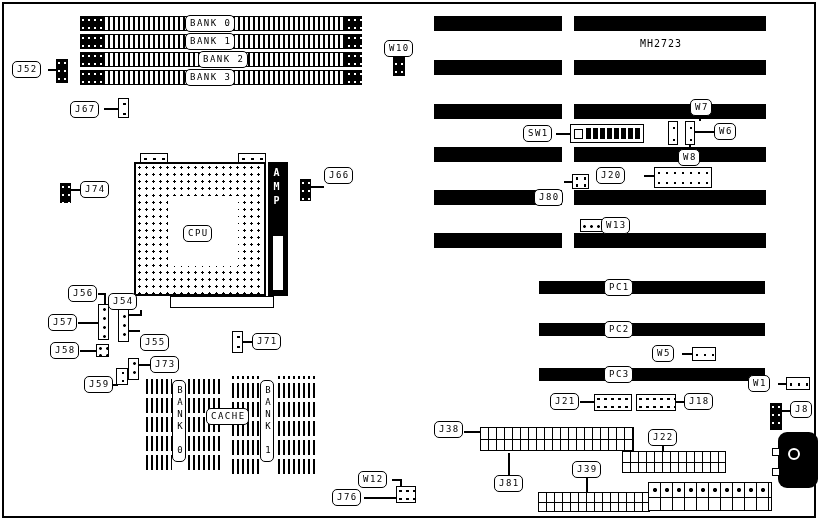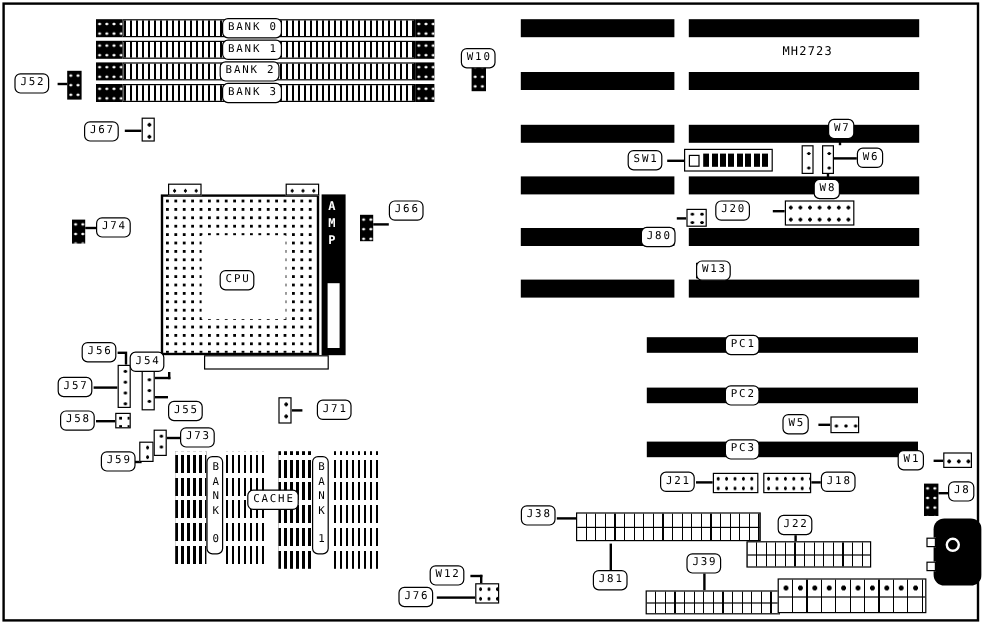--- a/index.html
+++ b/index.html
@@ -6,21 +6,21 @@
   html,body { background:#ffffff; }
   body { font-family:"DejaVu Sans Mono","Liberation Mono",monospace; width:818px; height:520px; position:relative; }
 
   .board { position:absolute; left:2px; top:2px; width:814px; height:516px; background:#fff; border:2px solid #000; }
 
   .lbl { position:absolute; z-index:6; background:#fff; border:1px solid #000; border-radius:5px;
          font-size:9px; line-height:1; letter-spacing:1.5px; padding:3px 2px 3px 4px; white-space:nowrap; color:#000; }
   .vlbl { position:absolute; z-index:6; background:#fff; border:1px solid #000; border-radius:5px;
           font-size:9px; letter-spacing:2px; padding:4px 1px; color:#000;
           writing-mode:vertical-rl; text-orientation:upright; line-height:1.1; }
-  .ptext { position:absolute; z-index:5; font-size:10px; letter-spacing:1px; color:#000;margin-left:12px; }
+  .ptext { position:absolute; z-index:5; font-size:10px; letter-spacing:1px; color:#000; }
 
   .wire { position:absolute; background:#000; z-index:3; }
   .slot { position:absolute; background:#000; height:15px; z-index:1; }
   .pcislot { position:absolute; background:#000; height:13px; z-index:1; }
 
   .simm-bar { position:absolute; border:1px solid #000; z-index:1;
               background:repeating-linear-gradient(90deg,#000 0 2px,#fff 2px 5px); }
 
   .conn { position:absolute; z-index:4; background-color:#fff; border:1px solid #000;
           background-image:radial-gradient(circle,#000 1.3px,transparent 1.5px); background-size:6px 6px; }
@@ -70,21 +70,21 @@
   <div class="lbl" style="left:181px;top:11px">BANK 0</div>
 
   <div class="conn-dark" style="left:76px;top:30px;width:22px;height:15px"></div>
   <div class="simm-bar" style="left:98px;top:30px;width:244px;height:15px"></div>
   <div class="conn-dark" style="left:342px;top:30px;width:16px;height:15px"></div>
   <div class="lbl" style="left:181px;top:29px">BANK 1</div>
 
   <div class="conn-dark" style="left:76px;top:48px;width:22px;height:15px"></div>
   <div class="simm-bar" style="left:98px;top:48px;width:244px;height:15px"></div>
   <div class="conn-dark" style="left:342px;top:48px;width:16px;height:15px"></div>
-  <div class="lbl" style="left:179px;top:47px">BANK 2</div>
+  <div class="lbl" style="left:194px;top:47px">BANK 2</div>
 
   <div class="conn-dark" style="left:76px;top:66px;width:22px;height:15px"></div>
   <div class="simm-bar" style="left:98px;top:66px;width:244px;height:15px"></div>
   <div class="conn-dark" style="left:342px;top:66px;width:16px;height:15px"></div>
   <div class="lbl" style="left:181px;top:65px">BANK 3</div>
 
   <div class="lbl" style="left:8px;top:57px">J52</div>
   <div class="wire" style="left:44px;top:65px;width:8px;height:2px"></div>
   <div class="conn-dark" style="left:52px;top:55px;width:12px;height:24px"></div>
 
@@ -128,21 +128,21 @@
   <div class="wire" style="left:685px;top:141px;width:2px;height:4px"></div>
 
   <div class="lbl" style="left:530px;top:185px">J80</div>
   <div class="wire" style="left:560px;top:177px;width:8px;height:2px"></div>
   <div class="conn" style="left:568px;top:170px;width:17px;height:15px;background-size:8px 7px"></div>
 
   <div class="lbl" style="left:592px;top:163px">J20</div>
   <div class="wire" style="left:640px;top:171px;width:10px;height:2px"></div>
   <div class="conn" style="left:650px;top:163px;width:58px;height:21px;background-size:8px 10px"></div>
 
-  <div class="lbl" style="left:576px;top:213px">W13</div>
+  <div class="lbl" style="left:597px;top:213px">W13</div>
   <div class="wire" style="left:600px;top:221px;width:4px;height:2px"></div>
   <div class="conn" style="left:576px;top:215px;width:24px;height:13px;background-size:7px 13px"></div>
 
   <div class="pcislot" style="left:535px;top:277px;width:226px"></div>
   <div class="lbl" style="left:600px;top:275px">PC1</div>
   <div class="pcislot" style="left:535px;top:319px;width:226px"></div>
   <div class="lbl" style="left:600px;top:317px">PC2</div>
   <div class="pcislot" style="left:535px;top:364px;width:226px"></div>
   <div class="lbl" style="left:600px;top:362px">PC3</div>
 
@@ -238,21 +238,21 @@
 
   <div class="lbl" style="left:80px;top:372px">J59</div>
   <div class="wire" style="left:108px;top:380px;width:6px;height:2px"></div>
 
   <div class="conn" style="left:94px;top:300px;width:11px;height:36px;background-size:11px 9px"></div>
   <div class="conn" style="left:114px;top:298px;width:11px;height:40px;background-size:11px 9px"></div>
   <div class="conn" style="left:92px;top:340px;width:13px;height:13px;background-size:7px 7px"></div>
   <div class="conn" style="left:124px;top:354px;width:11px;height:22px;background-size:11px 9px"></div>
   <div class="conn" style="left:112px;top:364px;width:12px;height:17px;background-size:12px 8px"></div>
 
-  <div class="lbl" style="left:260px;top:329px">J71</div>
+  <div class="lbl" style="left:248px;top:329px">J71</div>
   <div class="wire" style="left:239px;top:337px;width:9px;height:2px"></div>
   <div class="conn" style="left:228px;top:327px;width:11px;height:22px;background-size:11px 10px"></div>
 
   <div class="chipcol" style="left:142px;top:372px;width:26px;height:94px"></div>
   <div class="chipcol" style="left:184px;top:372px;width:32px;height:94px"></div>
   <div class="vlbl" style="left:168px;top:376px">BANK 0</div>
 
   <div class="chipcol" style="left:228px;top:372px;width:28px;height:98px"></div>
   <div class="chipcol" style="left:274px;top:372px;width:38px;height:98px"></div>
   <div class="vlbl" style="left:256px;top:376px">BANK 1</div>

